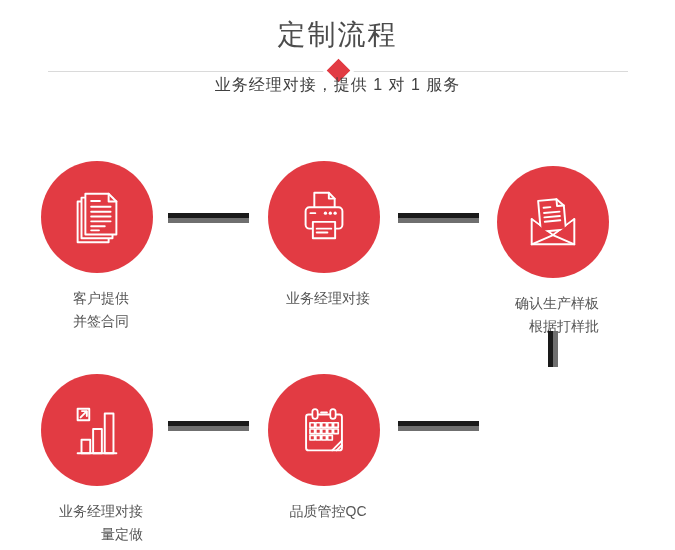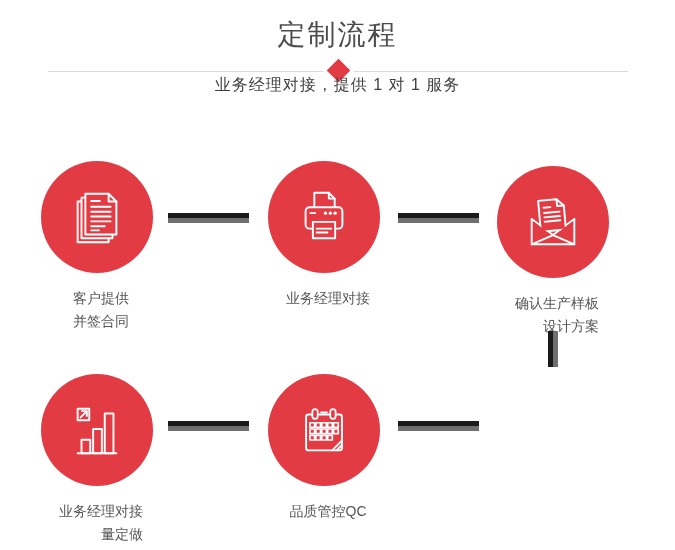--- a/index.html
+++ b/index.html
@@ -123,21 +123,21 @@
           <path d="M23,31 L39,31"></path>
         </g>
         <path class="fillr" style="stroke:none" d="M12,31.5 L32,47 L52,31.5 L52,54.5 L12,54.5 Z"></path>
         <path d="M10,55 L32,45.5 L54,55"></path>
         <path d="M10,29 L10,55 L54,55 L54,29"></path>
       </svg>
     </div>
     <div class="label">
       <span class="ltxt">
         <span>确认生产样板</span>
-        <span>设计方案</span>
+        <span>根据打样批</span>
       </span>
     </div>
   </div>
 
   <div class="step" style="left:22px;top:374px">
     <div class="circle">
       <svg class="ic" width="62" height="62" viewBox="0 0 64 64">
         <rect class="fillr" x="12" y="10" width="12" height="12"></rect>
         <path d="M15,19 L21,13"></path>
         <path d="M16.5,12.5 L21.5,12.5 L21.5,17.5"></path>

